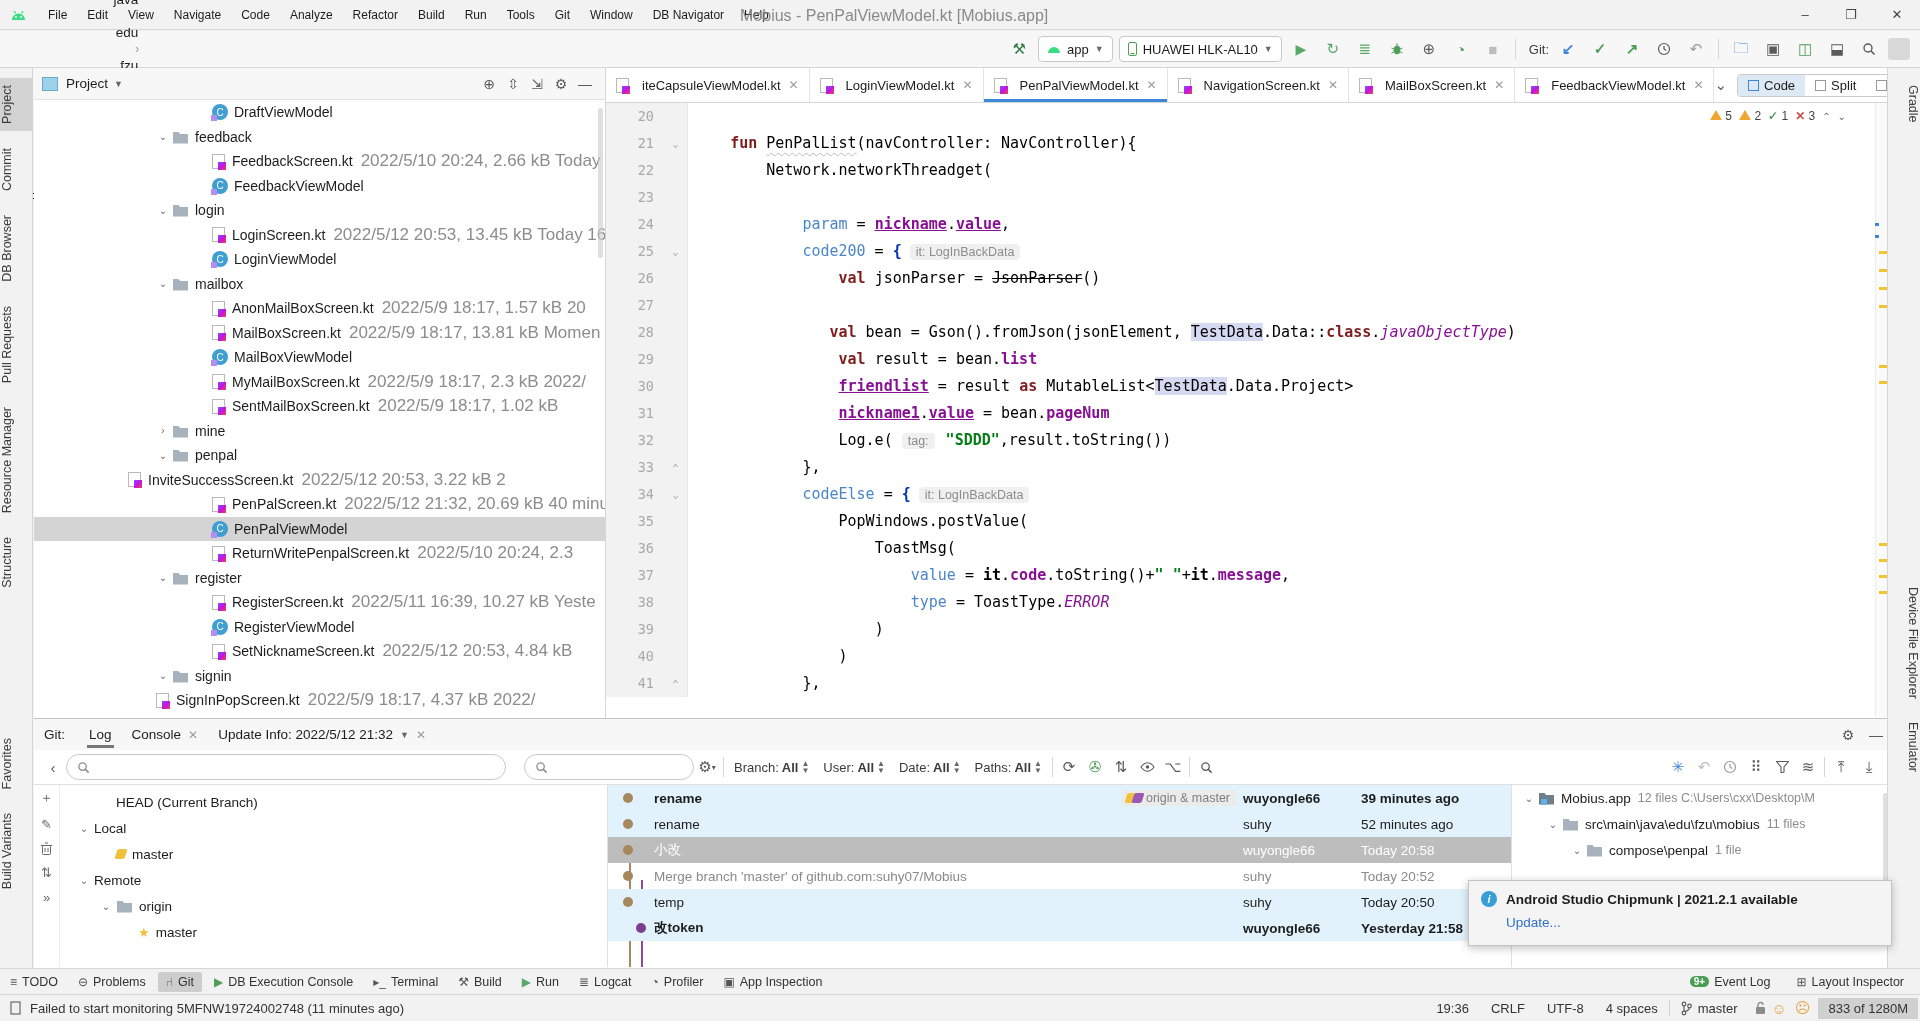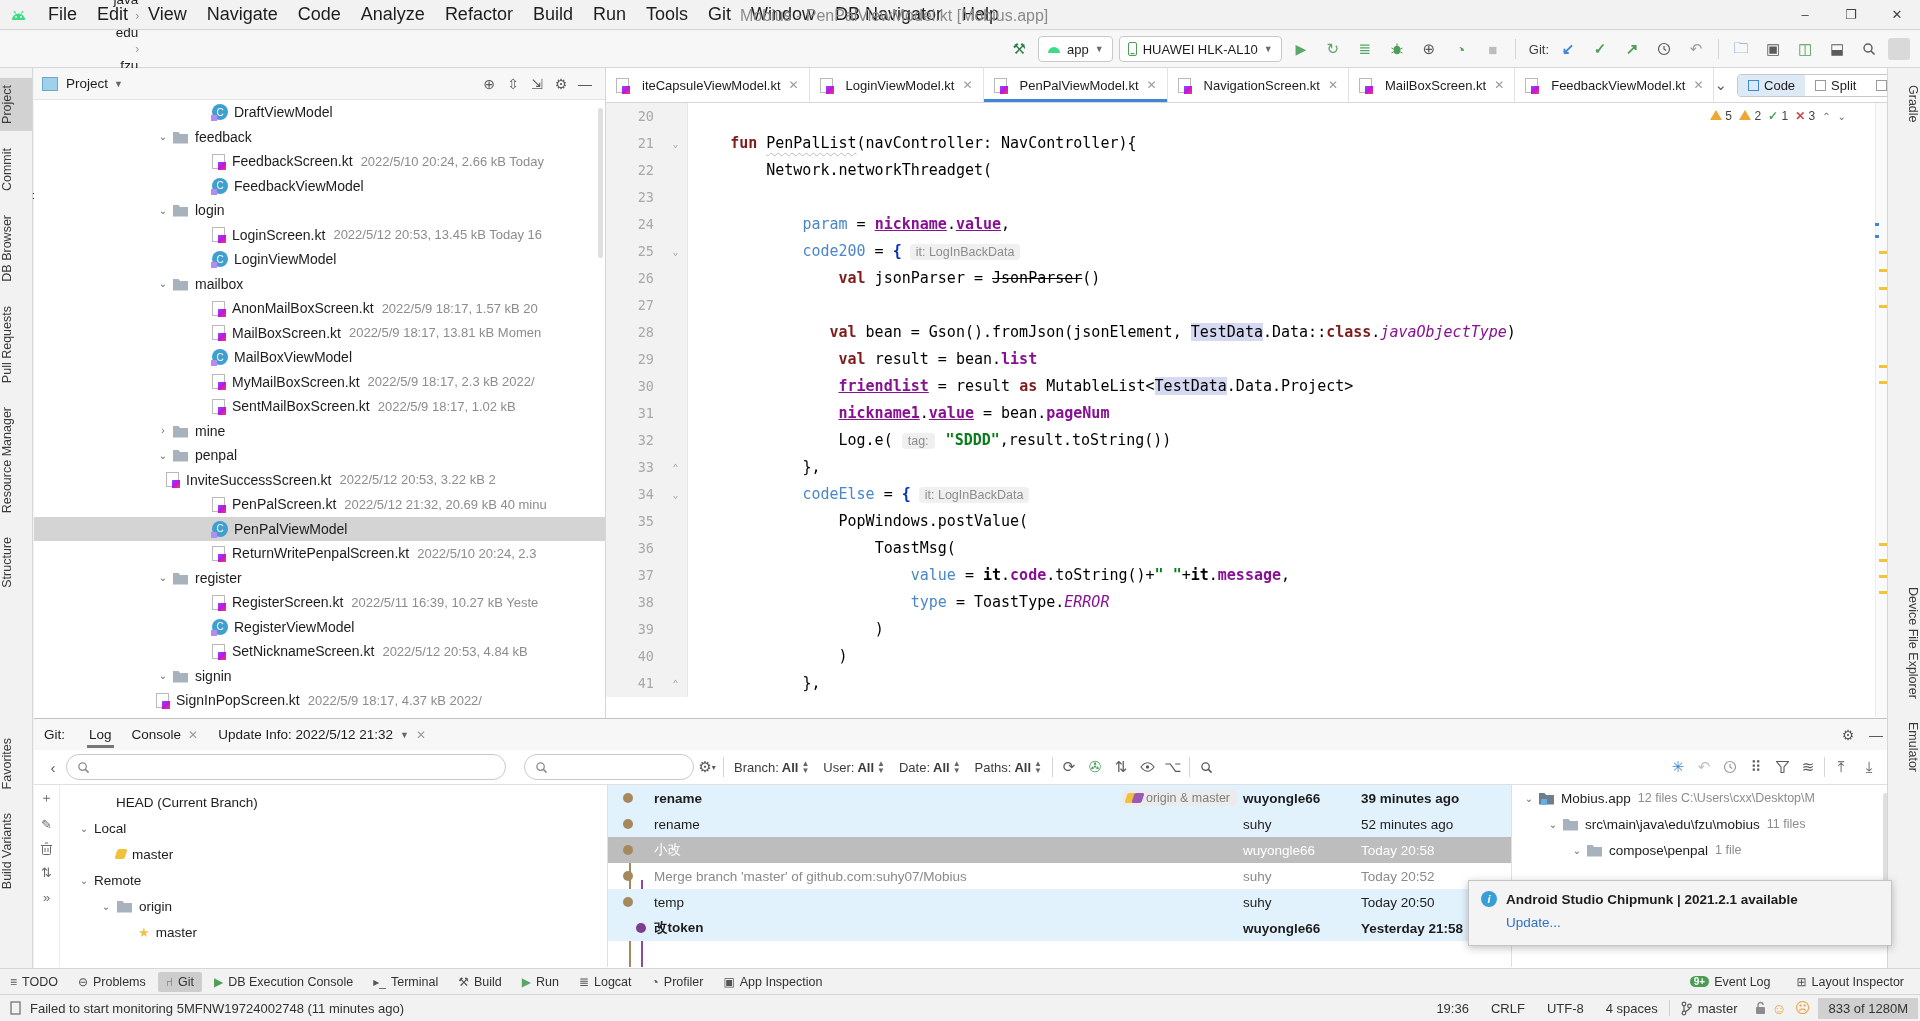--- a/index.html
+++ b/index.html
@@ -6,21 +6,21 @@
   html,body { width:1920px; height:1021px; overflow:hidden; background:#fff;
     font-family:"Liberation Sans", sans-serif; font-size:13px; color:#1d1d1d; }
   #app { position:relative; width:1920px; height:1021px; background:#f2f2f2; }
 
   .icon { display:inline-flex; align-items:center; justify-content:center; }
 
   
   .titlebar { position:absolute; left:0; top:0; width:1920px; height:30px; background:#f2f2f2;
     display:flex; align-items:center; border-bottom:1px solid #d6d6d6; }
   .titlebar .menu { display:flex; gap:2px; margin-left:8px; }
-  .titlebar .menu-item { padding:4px 9px; font-size:18px; cursor:default; }
+  .titlebar .menu-item { padding:4px 9px; font-size:12px; cursor:default; }
   .win-title { position:absolute; left:740px; top:7px; color:#8a8a8a; font-size:16px; }
   .win-controls { position:absolute; right:0; top:0; display:flex; }
   .win-btn { width:46px; height:29px; display:flex; align-items:center; justify-content:center; color:#444; font-size:13px; }
   .android-logo { width:17px; height:12px; margin:0 4px 0 10px; }
 
   
   .navbar { position:absolute; left:0; top:31px; width:1920px; height:37px; background:#f7f7f7;
     border-bottom:1px solid #d6d6d6; display:flex; align-items:center; }
   .crumbs { display:flex; align-items:flex-end; white-space:nowrap;flex-direction:column; }
   .crumb { padding:2px 3px; font-size:13.5px; display:flex; align-items:center; gap:4px; }
@@ -52,21 +52,21 @@
     border-bottom:1px solid #e3e3e3; }
   .panel-head .ph-ico { width:16px; height:14px; background:#9fd1ea; border:1px solid #6aa7c9; margin-right:8px; }
   .panel-head .title { font-size:13.5px; }
   .panel-head .dd { font-size:9px; color:#666; margin-left:6px; }
   .panel-head .spacer { flex:1; }
   .panel-head .hico { color:#5a5a5a; font-size:14px; width:24px; text-align:center; }
   .tree { position:relative; font-size:14px; }
   .trow { height:24.5px; display:flex; align-items:center; white-space:nowrap; }
   .trow.sel { background:#d4d4d4; }
   .trow .chev { width:18px; text-align:center; color:#6e6e6e; font-size:10px; flex:none; }
-  .trow .meta { color:#8c8c8c; font-size:13px; margin-left:8px; }
+  .trow .meta { color:#8c8c8c; font-size:17px; margin-left:8px; }
   .ico-folder { width:17px; height:14px; margin-right:6px; flex:none; }
   .kclass { position:relative; width:16px; height:16px; margin-right:6px; flex:none; border-radius:50%;
     background:#3f9fd0; color:#fff; font-size:10px; display:inline-flex; align-items:center; justify-content:center; }
   .kclass::after { content:""; position:absolute; left:-1px; bottom:-1px; width:6px; height:6px;
     background:#b38df0; }
   .kfile { position:relative; width:13px; height:15px; margin-right:7px; flex:none; background:#fff;
     border:1px solid #b9b9b9; }
   .kfile::after { content:""; position:absolute; right:-2px; bottom:-2px; width:8px; height:8px;
     background:linear-gradient(135deg,#7f52ff 0%,#c711e1 50%,#e44857 100%); }
   .vscroll { position:absolute; right:2px; top:40px; width:5px; height:150px; background:#c9c9c9; border-radius:3px; opacity:.6; }
@@ -470,21 +470,21 @@
         </div>
         <div class="trow " style="padding-left:120px;">
     <span class="chev">⌄</span>
           <span class="icon ico-folder">
             <svg width="17" height="14" viewBox="0 0 17 14">
               <path d="M1 2h5.5l1.6 2H16v9.5H1z" fill="#a8b2bc"></path>
             </svg>
           </span>
           <span>penpal</span>
         </div>
-        <div class="trow " style="padding-left:114px;">
+        <div class="trow " style="padding-left:76px;">
     <span class="chev"></span>
           <span class="kfile"></span>
           <span>InviteSuccessScreen.kt</span>
           <span class="meta">2022/5/12 20:53, 3.22 kB 2</span>
         </div>
         <div class="trow " style="padding-left:160px;">
     <span class="chev"></span>
           <span class="kfile"></span>
           <span>PenPalScreen.kt</span>
           <span class="meta">2022/5/12 21:32, 20.69 kB 40 minu</span>

